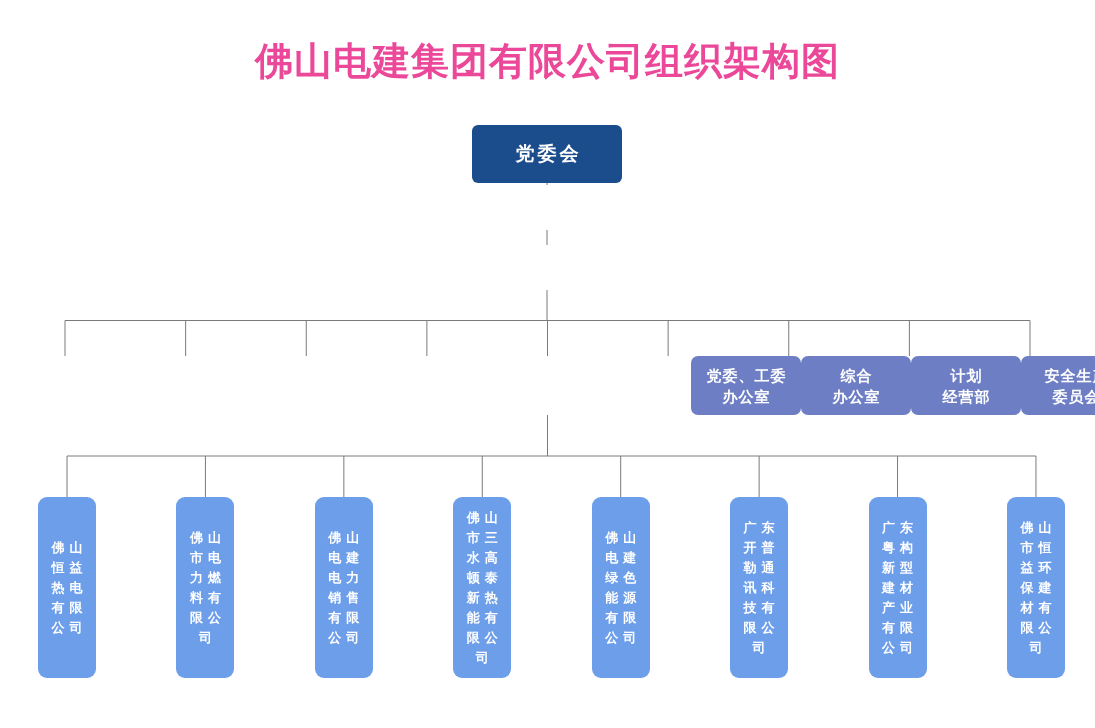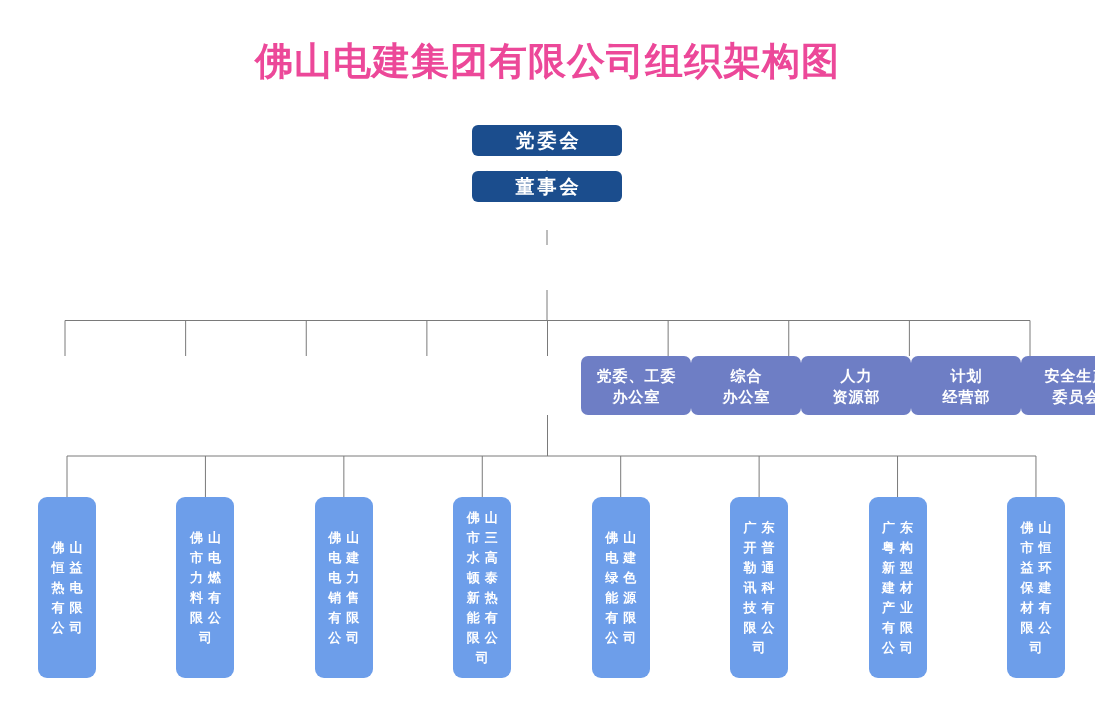--- a/index.html
+++ b/index.html
@@ -24,21 +24,21 @@
     color: #ec4899;
     letter-spacing: 1px;
     white-space: nowrap;
   }
   .top-col {
     position: absolute; left: 472px; top: 125px;
     width: 150px;
     display: flex; flex-direction: column; gap: 15px;
   }
   .top-box {
-    height: 31px;
+    height: 58px;
     background: var(--c-top, #1B4D8D);
     color: #ffffff;
     border-radius: 6px;
     display: flex; align-items: center; justify-content: center;
     font-size: 19px; font-weight: bold;
     letter-spacing: 3px; text-indent: 3px;
   }
   .dept-row {
     position: absolute; left: 10px; top: 356px;
     width: 1075px;
@@ -100,35 +100,30 @@
     <line x1="620.6875" y1="456" x2="620.6875" y2="497" stroke="#7A7A7A" stroke-width="1"></line>
     <line x1="759.109375" y1="456" x2="759.109375" y2="497" stroke="#7A7A7A" stroke-width="1"></line>
     <line x1="897.53125" y1="456" x2="897.53125" y2="497" stroke="#7A7A7A" stroke-width="1"></line>
     <line x1="1035.953125" y1="456" x2="1035.953125" y2="497" stroke="#7A7A7A" stroke-width="1"></line>
   </svg>
 
 <div class="title">佛山电建集团有限公司组织架构图</div>
 
 <div class="top-col" id="top-col">
     <div class="top-box">党委会</div>
-    <div class="top-box">董事会</div>
   </div>
 
 <div class="dept-row" id="dept-row">
     <div class="dept-box">
       <div>党委、工委</div>
       <div>办公室</div>
     </div>
     <div class="dept-box">
       <div>综合</div>
       <div>办公室</div>
-    </div>
-    <div class="dept-box">
-      <div>人力</div>
-      <div>资源部</div>
     </div>
     <div class="dept-box">
       <div>计划</div>
       <div>经营部</div>
     </div>
     <div class="dept-box">
       <div>安全生产</div>
       <div>委员会</div>
     </div>
   </div>

